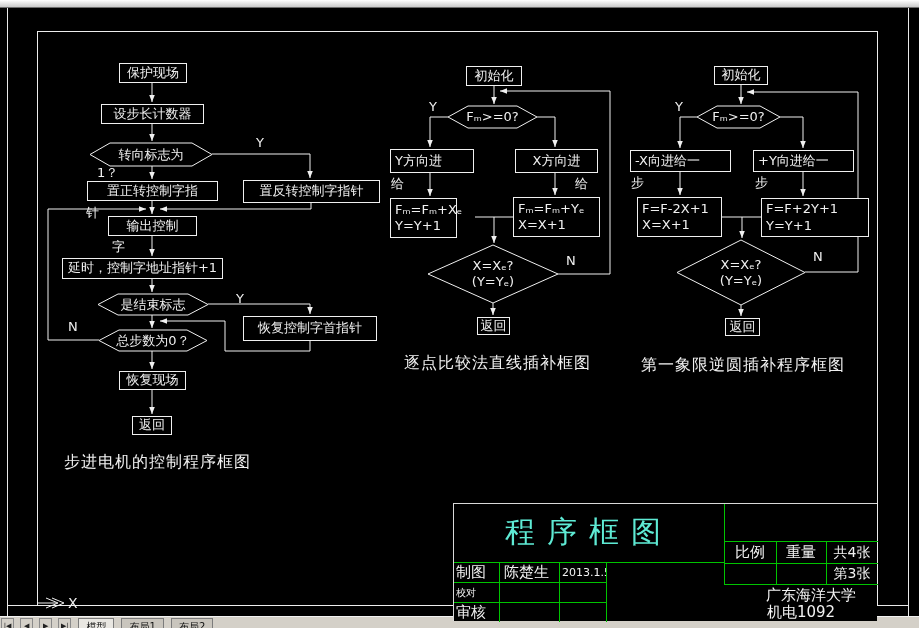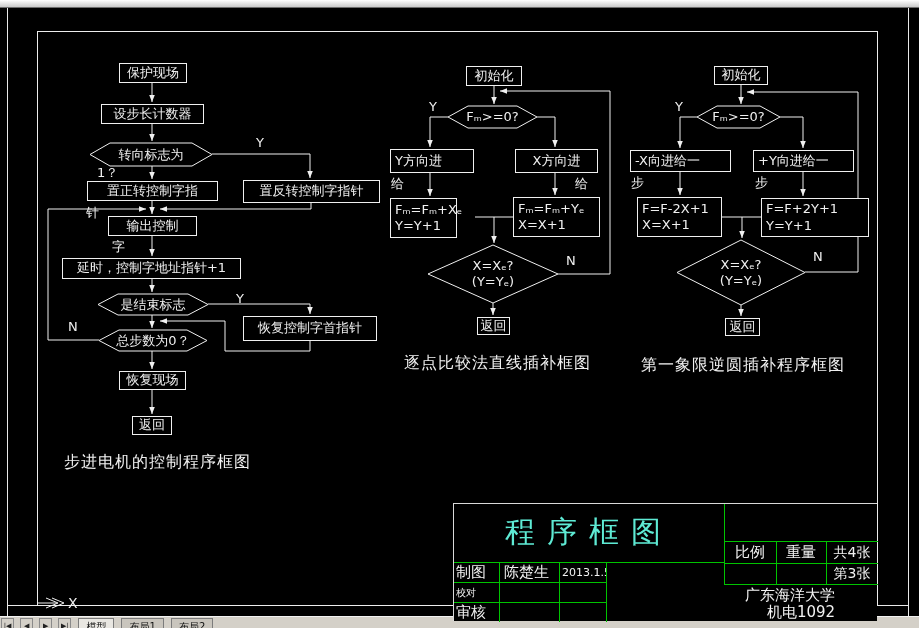--- a/index.html
+++ b/index.html
@@ -139,21 +139,21 @@
       </div>
       <div class="node box" style="left: 243px; top: 172px; width: 137px; height: 23px;">
         <div>置反转控制字指针</div>
       </div>
       <div class="node box" style="left: 108px; top: 208px; width: 89px; height: 20px;">
         <div>输出控制</div>
       </div>
       <div class="node label" style="left: 112px; top: 230px;">
         <div>字</div>
       </div>
-      <div class="node box" style="left: 62px; top: 250px; width: 179px; height: 21px;">
+      <div class="node box" style="left: 62px; top: 250px; width: 161px; height: 21px;">
         <div>延时，控制字地址指针+1</div>
       </div>
       <div class="shape-text" style="left: 98px; top: 286px; width: 110px; height: 21px;">
         <div>是结束标志</div>
       </div>
       <div class="node box" style="left: 243px; top: 308px; width: 134px; height: 25px;">
         <div>恢复控制字首指针</div>
       </div>
       <div class="shape-text" style="left: 99px; top: 322px; width: 108px; height: 21px;">
         <div>总步数为0？</div>
@@ -292,21 +292,21 @@
 
     <div class="tbc" style="left:2px; top:59px; width:42px; height:19px; font-size:15px;">制图</div>
     <div class="tbc" style="left:50px; top:59px; width:54px; height:19px; font-size:15px;">陈楚生</div>
     <div class="tbc" style="left:108px; top:60px; width:44px; height:17px; font-size:11px;">2013.1.5</div>
     <div class="tbc" style="left:2px; top:79px; width:42px; height:19px; font-size:10px;">校对</div>
     <div class="tbc" style="left:2px; top:99px; width:42px; height:18px; font-size:15px;">审核</div>
     <div class="tbc center" style="left:271px; top:38px; width:50px; height:21px; font-size:15px;">比例</div>
     <div class="tbc center" style="left:323px; top:38px; width:48px; height:21px; font-size:15px;">重量</div>
     <div class="tbc center" style="left:373px; top:38px; width:50px; height:21px;">共4张</div>
     <div class="tbc center" style="left:373px; top:60px; width:50px; height:19px;">第3张</div>
-    <div class="tbc center" style="left:259px; top:82px; width:154px; height:18px; font-size:15px;">广东海洋大学</div>
+    <div class="tbc center" style="left:280px; top:82px; width:154px; height:18px; font-size:15px;">广东海洋大学</div>
     <div class="tbc center" style="left:270px; top:99px; width:154px; height:18px; font-size:15px;">机电1092</div>
   </div>
 </div>
 
 <div id="chrome-bottom">
   <span class="navbtn">|◀</span>
   <span class="navbtn">◀</span>
   <span class="navbtn">▶</span>
   <span class="navbtn">▶|</span>
   <span class="tab active">模型</span>

